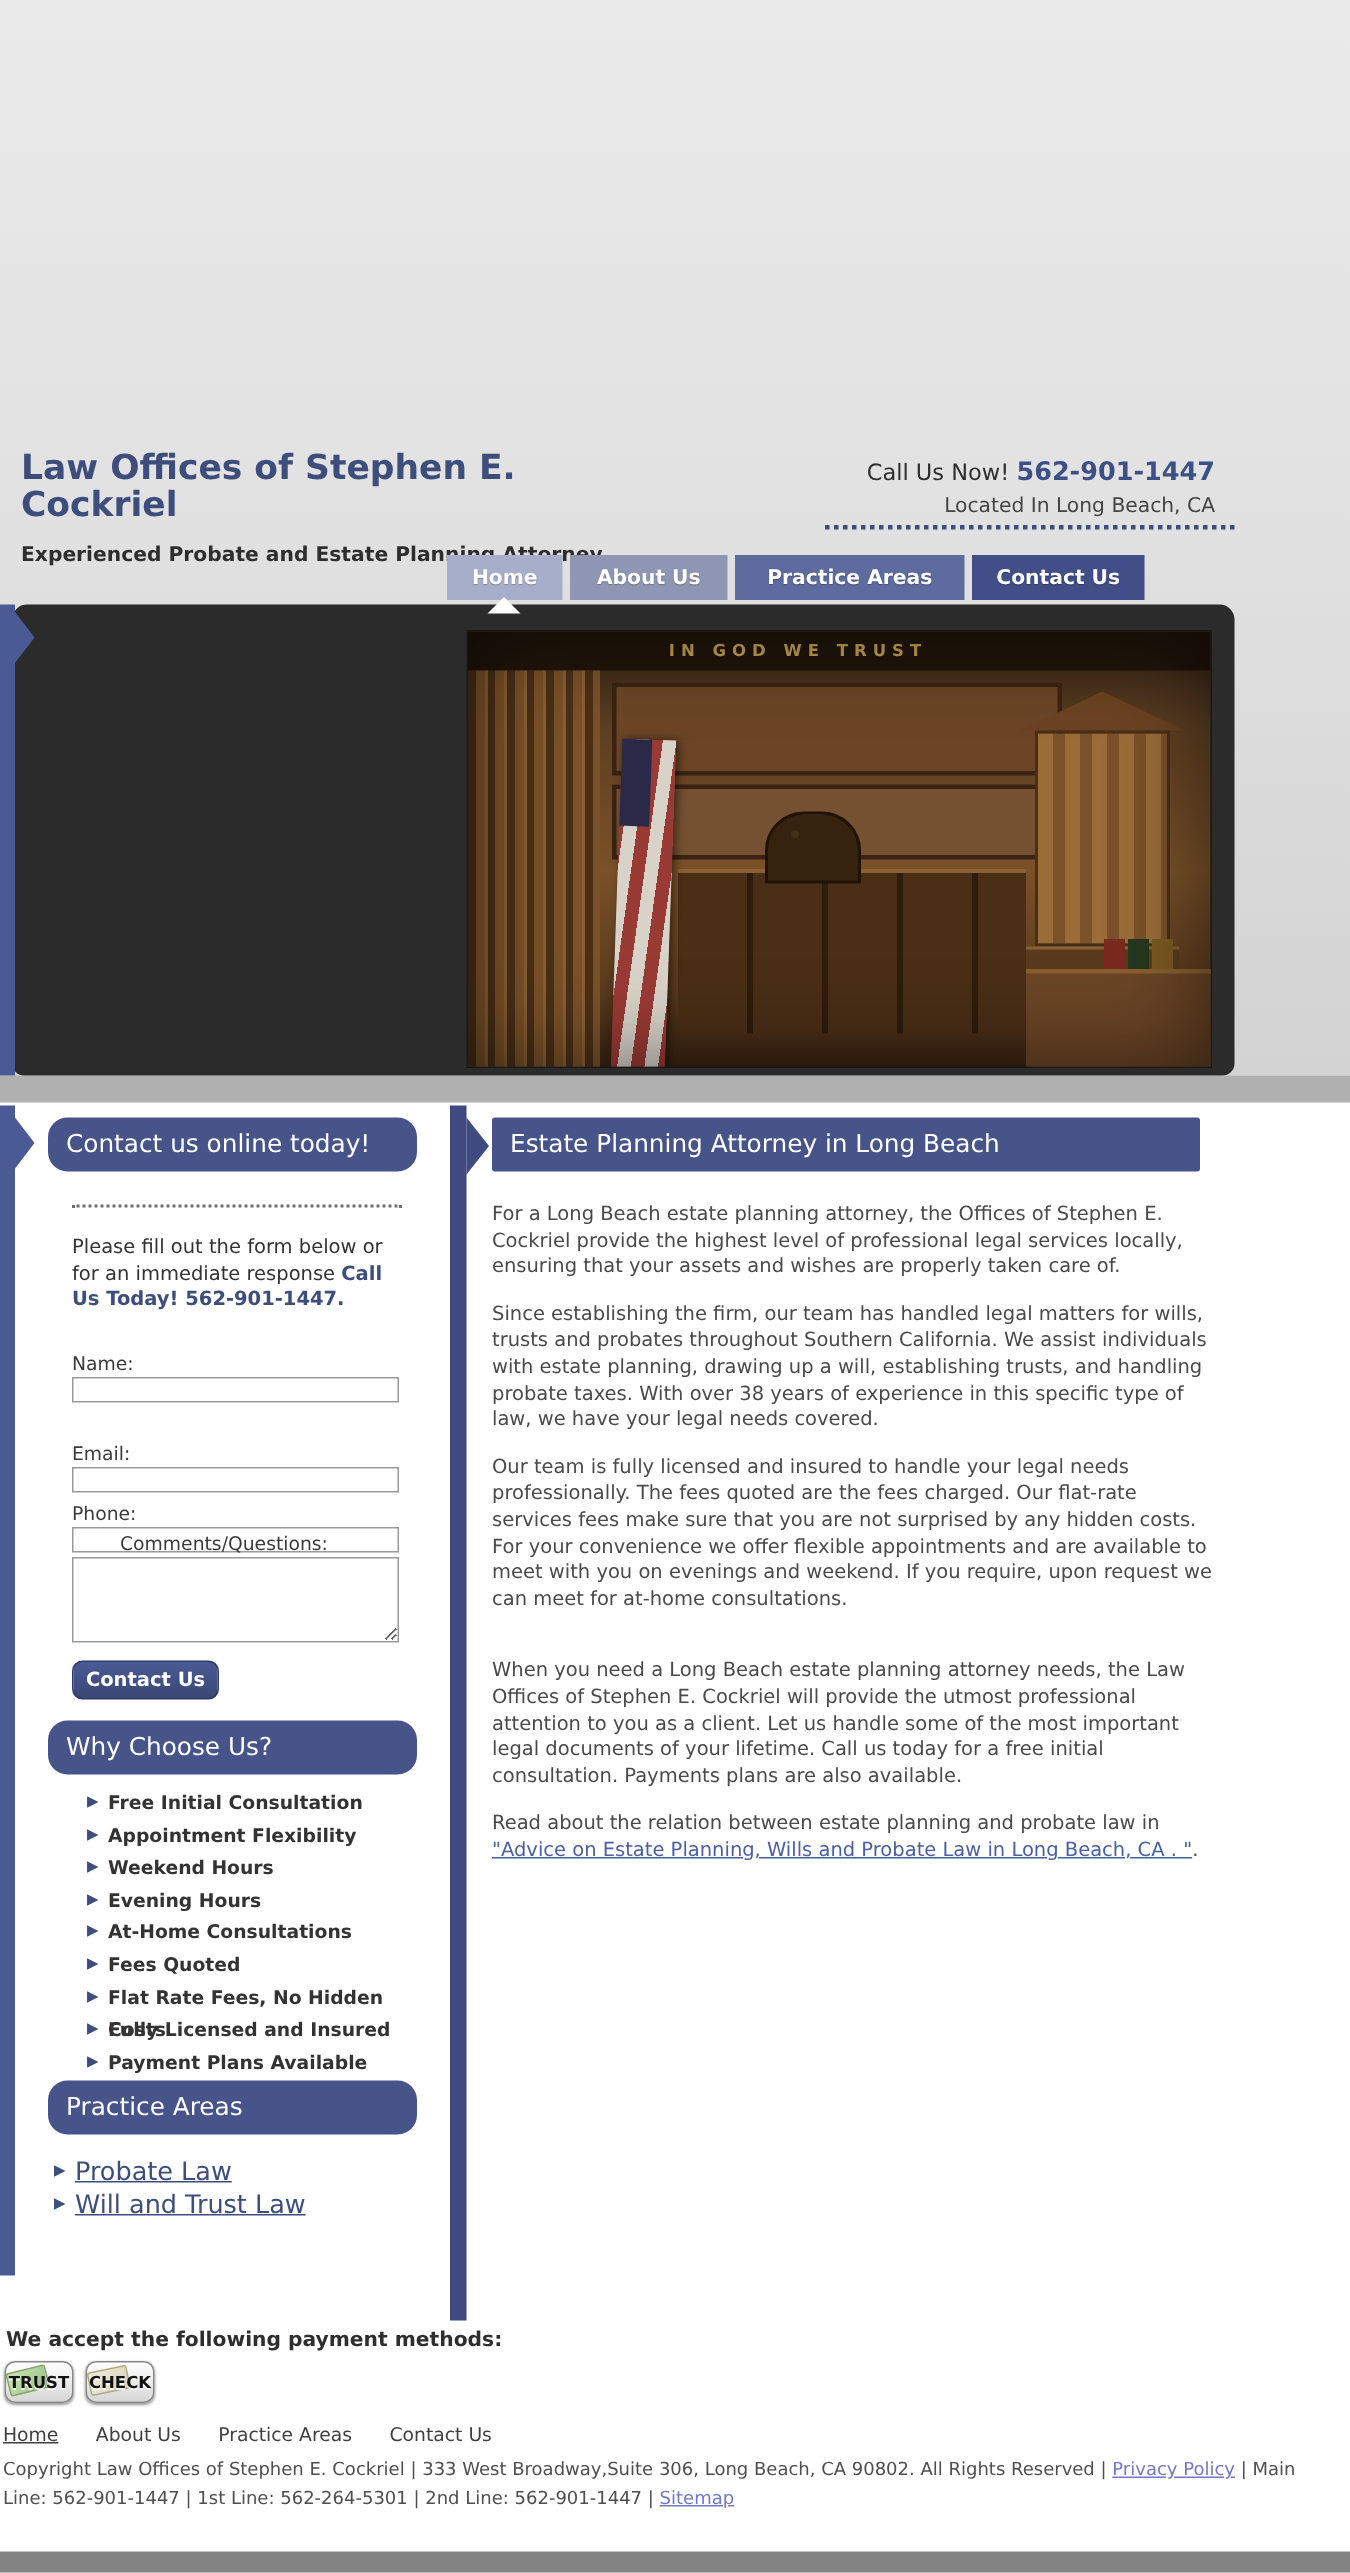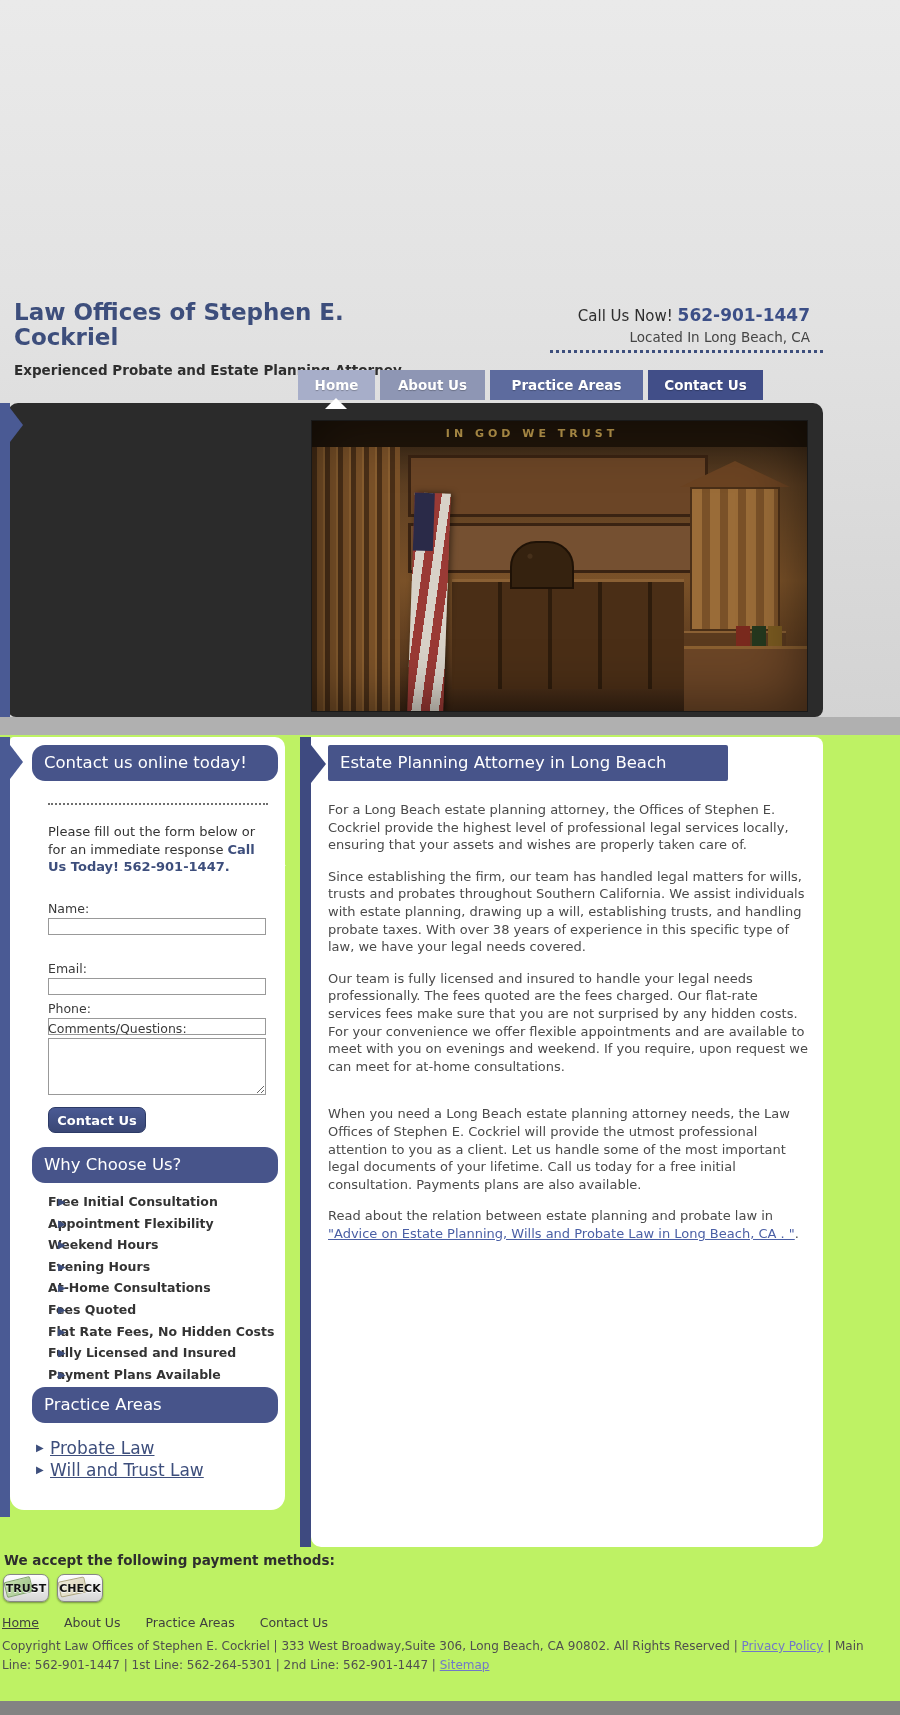--- a/index.html
+++ b/index.html
@@ -1,18 +1,18 @@
 <!DOCTYPE html>
 <html><head>
 <meta charset="utf-8">
 <style>
   * { margin:0; padding:0; box-sizing:border-box; }
   html,body { background:#9a9a9a; }
   body { font-family:"DejaVu Sans", sans-serif; }
-  .page { position:relative; width:900px; height:1715px; margin:0 auto; overflow:hidden; background:#bef264; }
+  .page { position:relative; width:900px; height:1715px; margin:0 auto; overflow:hidden; background:#ffffff; }
 
   
   .top-zone { position:absolute; left:0; top:0; width:900px; height:717px; background:linear-gradient(180deg,#eaeaea 0%,#e2e2e2 45%,#d3d3d3 100%); }
   .mid-strip { position:absolute; left:0; top:717px; width:900px; height:18px; background:#b0b0b0; }
   .bottom-strip { position:absolute; left:0; top:1701px; width:900px; height:14px; background:#838383; }
 
   
   .firm-name { position:absolute; left:14px; top:300px; width:345px; font-size:23px; line-height:25px; font-weight:bold; color:#3d4e7c; }
   .tagline { position:absolute; left:14px; top:362px; width:560px; font-size:13.5px; font-weight:bold; color:#2e2e2e; z-index:1; }
   .header-right { position:absolute; right:90px; top:305px; text-align:right; }
@@ -69,33 +69,33 @@
   .why-bar { top:410px; }
   .pa-bar { top:650px; }
   .sb-dotted { position:absolute; left:38px; top:66px; width:220px; border-top:2px dotted #6e6e6e; }
   .sb-intro { position:absolute; left:38px; top:86px; width:214px; font-size:13px; line-height:17.5px; color:#333; }
   .sb-intro .bold-call { font-weight:bold; color:#3d4e7c; }
   .f-label { position:absolute; left:38px; font-size:12.5px; color:#3a3a3a; }
   .fi { position:absolute; left:38px; width:218px; height:17px; border:1px solid #999; background:#fff; font-size:12px; padding:0 3px; font-family:"DejaVu Sans",sans-serif; }
   .fta { position:absolute; left:38px; top:301px; width:218px; height:57px; border:1px solid #999; background:#fff; font-size:12px; padding:2px 3px; resize:both; font-family:"DejaVu Sans",sans-serif; }
   .submit-btn { position:absolute; left:38px; top:370px; width:98px; height:26px; background:linear-gradient(180deg,#4a5a94,#3a4775); border:1px solid #2c3a66; border-radius:7px; color:#fff; font-weight:bold; font-size:13px; cursor:pointer; font-family:"DejaVu Sans",sans-serif; }
   .why-list { position:absolute; left:0; top:454px; width:275px; }
-  .wli { position:relative; padding-left:38px; height:21.6px; font-size:12.5px; font-weight:bold; color:#333; line-height:21.6px; }
+  .wli { position:relative; padding-left:62px; height:21.6px; font-size:12.5px; font-weight:bold; color:#333; line-height:21.6px; }
   .tri { position:absolute; left:48px; top:0; color:#3d4e7c; font-size:10px; }
   .tri::before { content:"▶"; }
   .pa-links { position:absolute; left:0; top:700px; width:275px; }
   .pli { position:relative; padding-left:40px; height:22px; line-height:22px; font-size:17px; }
   .pli .tri { left:26px; }
   .pli a { color:#3d4e7c; text-decoration:underline; cursor:pointer; }
 
   
   .main-ribbon { left:300px; top:737px; width:11px; height:810px; background:#3e4a80; z-index:4; position:absolute; }
   .main-ribbon .arrow { position:absolute; left:11px; top:8px; width:0; height:0; border-top:19px solid transparent; border-bottom:19px solid transparent; border-left:15px solid #3e4a80; }
   .main-panel { position:absolute; left:311px; top:737px; width:512px; height:810px; background:#fff; border-radius:0 8px 10px 10px; z-index:3; }
-  .main-bar { position:absolute; left:17px; top:8px; width:400px; }
+  .main-bar { position:absolute; left:17px; top:8px; width:472px; }
   .main-text { position:absolute; left:17px; top:64px; width:480px; font-size:13px; line-height:17.6px; color:#4a4a4a; }
   .main-text p { margin:0 0 14px 0; }
   .main-text p.gap-lg { margin-bottom:30px; }
   .read-more { margin-top:41px; }
   .read-more a { color:#4a5fa5; text-decoration:underline; cursor:pointer; }
 
   
   .pay-label { position:absolute; left:4px; top:1552px; font-size:13.5px; font-weight:bold; color:#2e2e2e; }
   .badge { position:absolute; top:1574px; width:46px; height:28px; background:linear-gradient(180deg,#ffffff,#d6d6d6); border:1px solid #878787; border-radius:7px; box-shadow:0 1px 2px rgba(0,0,0,.4); cursor:default; }
   .badge-cash { left:3px; }
@@ -167,21 +167,21 @@
     <div class="bar sb-bar contact-bar">Contact us online today!</div>
     <div class="sb-dotted"></div>
     <div class="sb-intro"><span>Please fill out the form below or for an immediate response </span><span class="bold-call">Call Us Today! 562-901-1447.</span></div>
 
     <label class="f-label" style="top:164px;">Name:</label>
     <input class="fi" style="top: 181px;">
     <label class="f-label" style="top:224px;">Email:</label>
     <input class="fi" style="top: 241px;">
     <label class="f-label" style="top:264px;">Phone:</label>
     <input class="fi" style="top: 281px;">
-    <label class="f-label" style="top:284px;">Comments/Questions:</label>
+    <label class="f-label" style="top:284px;margin-left:32px;">Comments/Questions:</label>
     <textarea class="fta" style=""></textarea>
     <button class="submit-btn">Contact Us</button>
 
     <div class="bar sb-bar why-bar">Why Choose Us?</div>
     <div class="why-list">
       <div class="wli"><span class="tri"></span><span>Free Initial Consultation</span></div>
       <div class="wli"><span class="tri"></span><span>Appointment Flexibility</span></div>
       <div class="wli"><span class="tri"></span><span>Weekend Hours</span></div>
       <div class="wli"><span class="tri"></span><span>Evening Hours</span></div>
       <div class="wli"><span class="tri"></span><span>At-Home Consultations</span></div>

